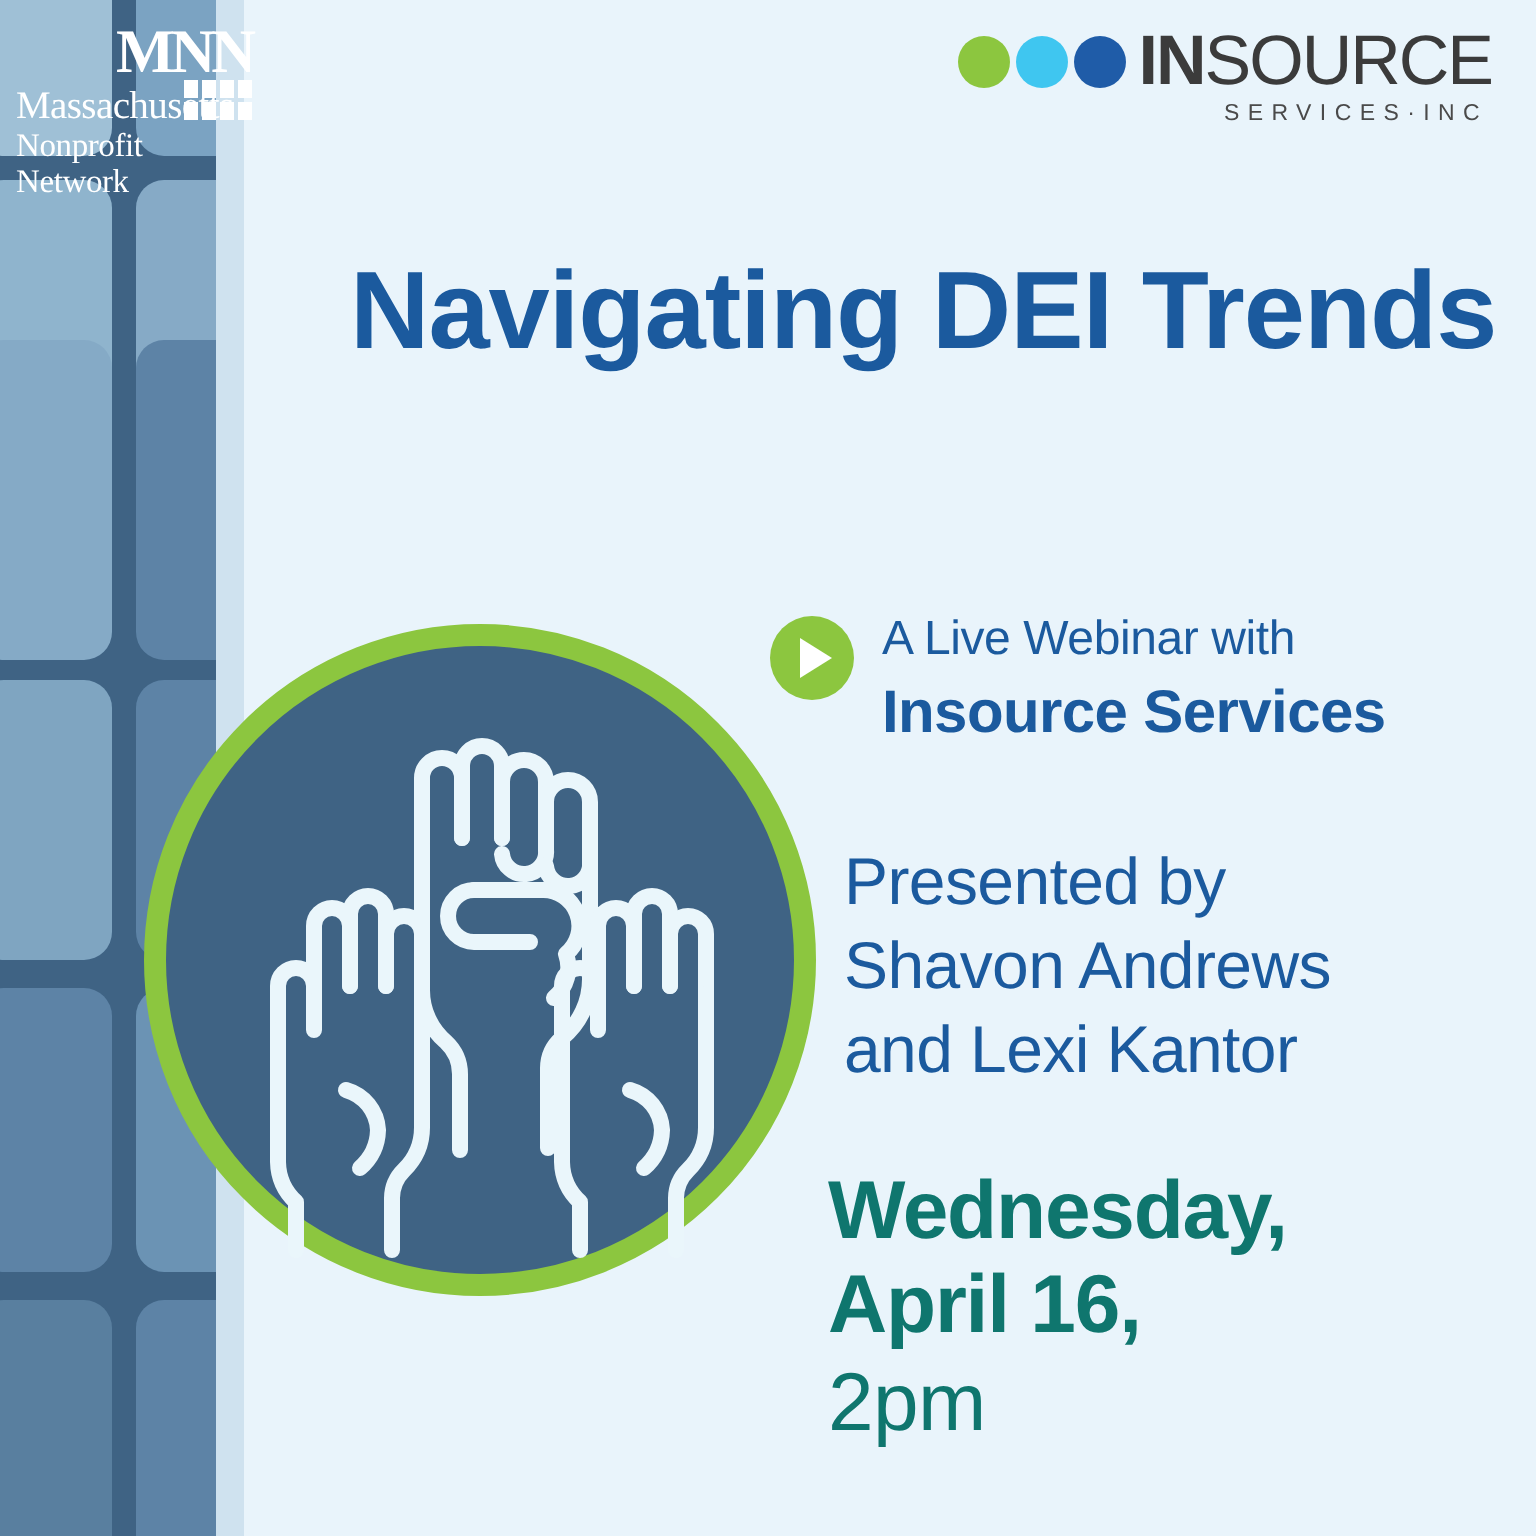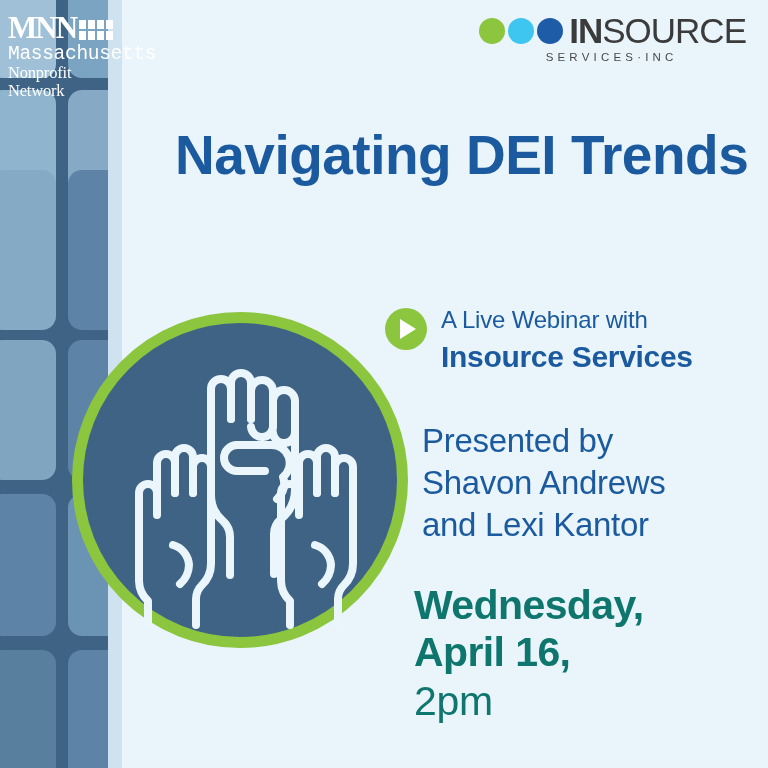--- a/index.html
+++ b/index.html
@@ -43,20 +43,21 @@
     position: absolute;
     left: 8px;
     top: 12px;
     width: 118px;
     z-index: 6;
   }
   .mnn-top {
     display: flex;
     align-items: flex-end;
     height: 30px;
+    flex-direction: column;
   }
   .mnn-letters {
     font-family: "Liberation Serif", serif;
     font-weight: bold;
     font-size: 31px;
     line-height: 28px;
     color: #ffffff;
     letter-spacing: -2px;
   }
   .mnn-grid {
@@ -65,21 +66,21 @@
     grid-template-rows: repeat(2, 9px);
     gap: 2px;
     margin-left: 3px;
     margin-bottom: 2px;
   }
   .mnn-grid i {
     display: block;
     background: #ffffff;
   }
   .mnn-line1 {
-    font-family: Liberation Mono, monospace;
+    font-family: Liberation Serif, serif;
     font-size: 19.5px;
     line-height: 20px;
     color: #ffffff;
     margin-top: 2px;
     letter-spacing: -0.3px;
   }
   .mnn-line2 {
     font-family: "Liberation Serif", serif;
     font-size: 16.5px;
     line-height: 18px;
@@ -119,21 +120,20 @@
   }
   .ins-word b { font-weight: bold; }
   .ins-word span { font-weight: 300; }
   .ins-sub {
     font-family: "Liberation Sans", sans-serif;
     font-size: 11.5px;
     color: #4a4a4a;
     letter-spacing: 4.2px;
     margin-top: 3px;
     margin-right: 2px;
-    text-align: center;
   }
 
   
   .headline {
     position: absolute;
     left: 175px;
     top: 124px;
     width: 580px;
     font-family: "Liberation Sans", sans-serif;
     font-weight: bold;

